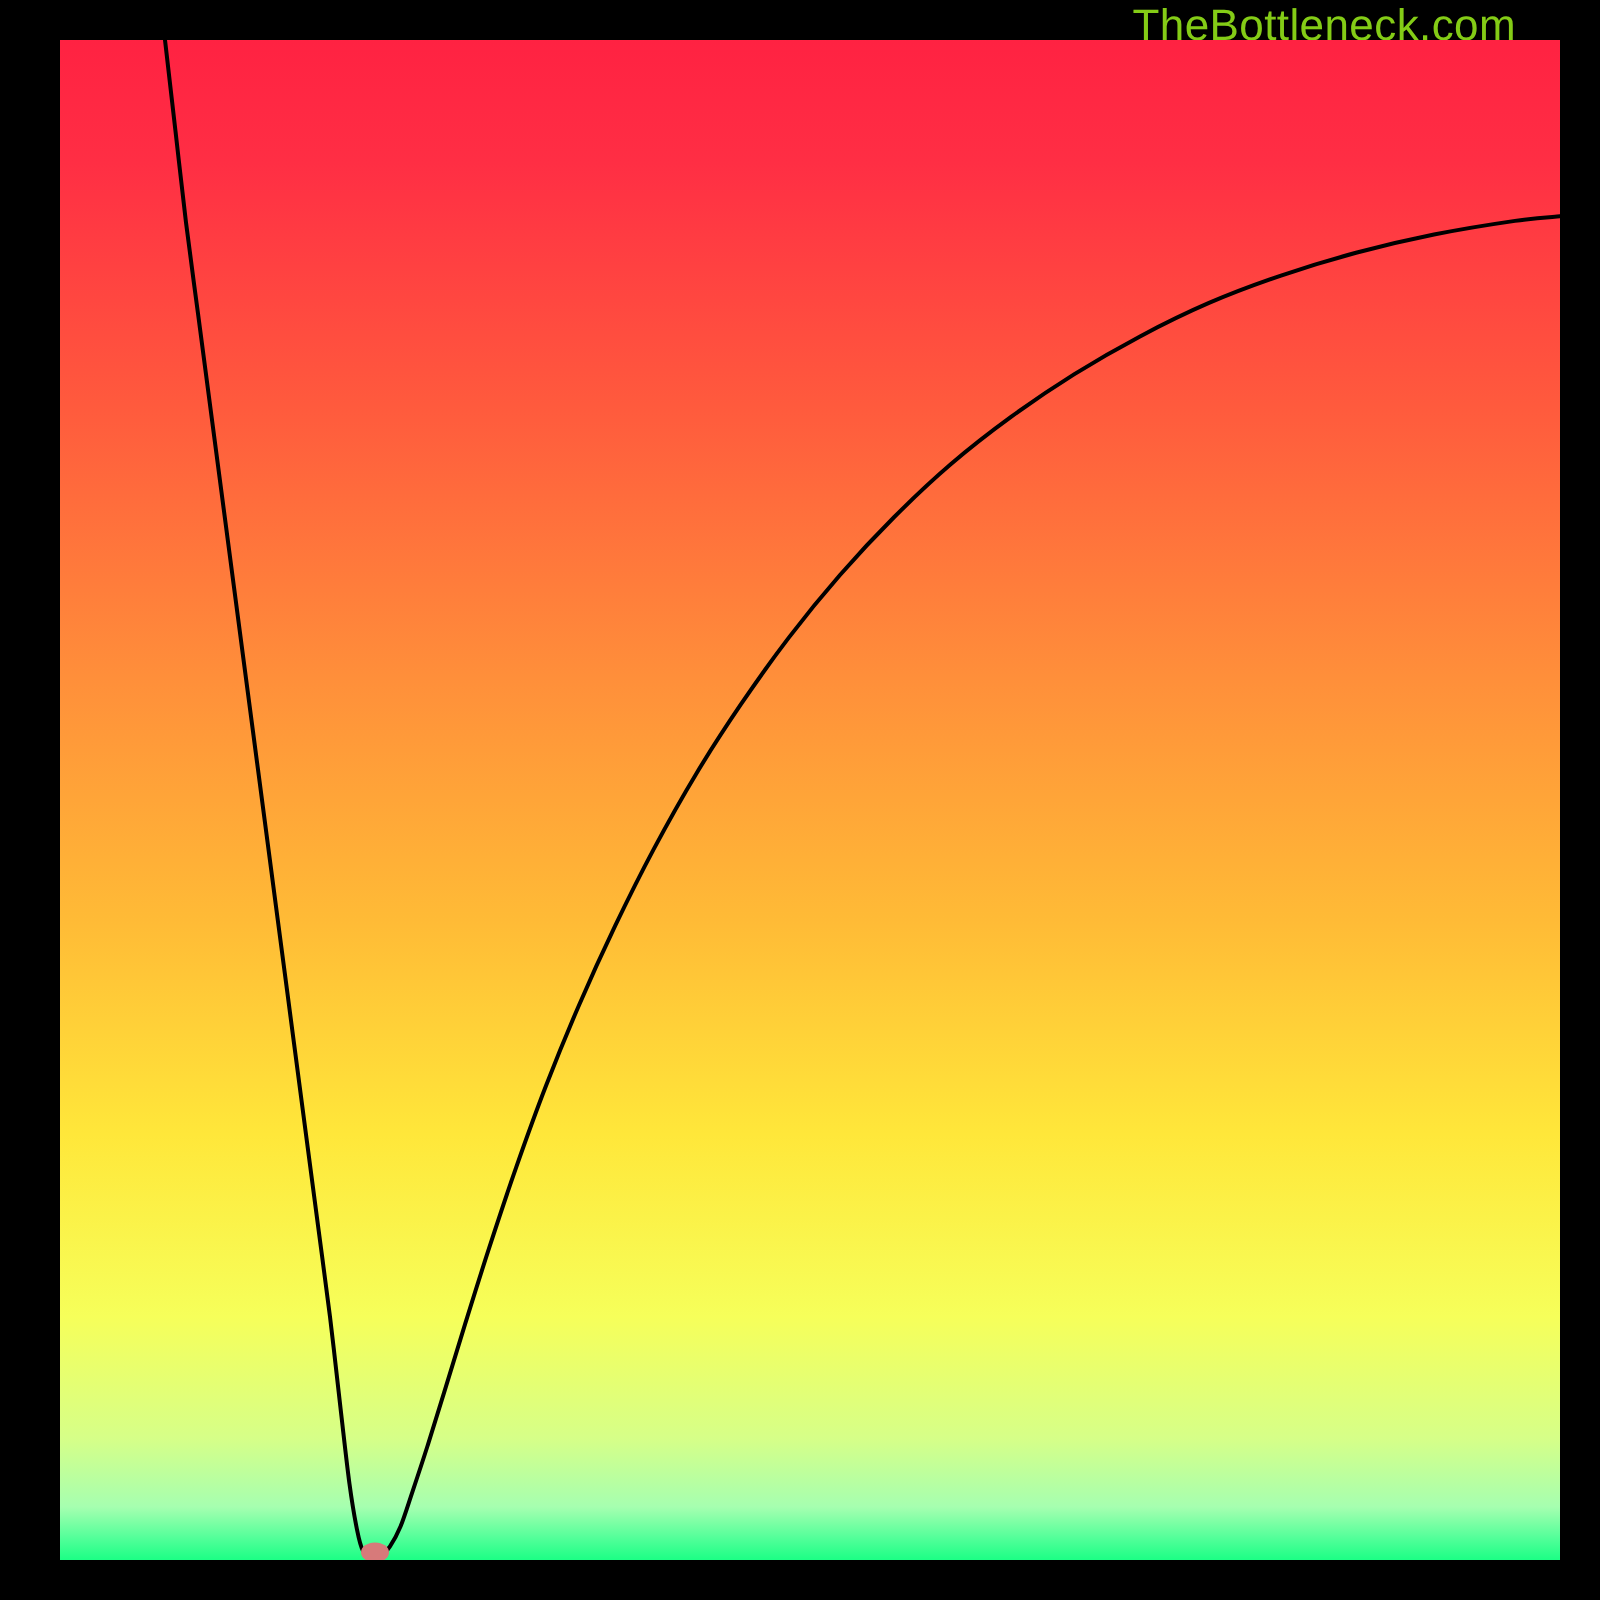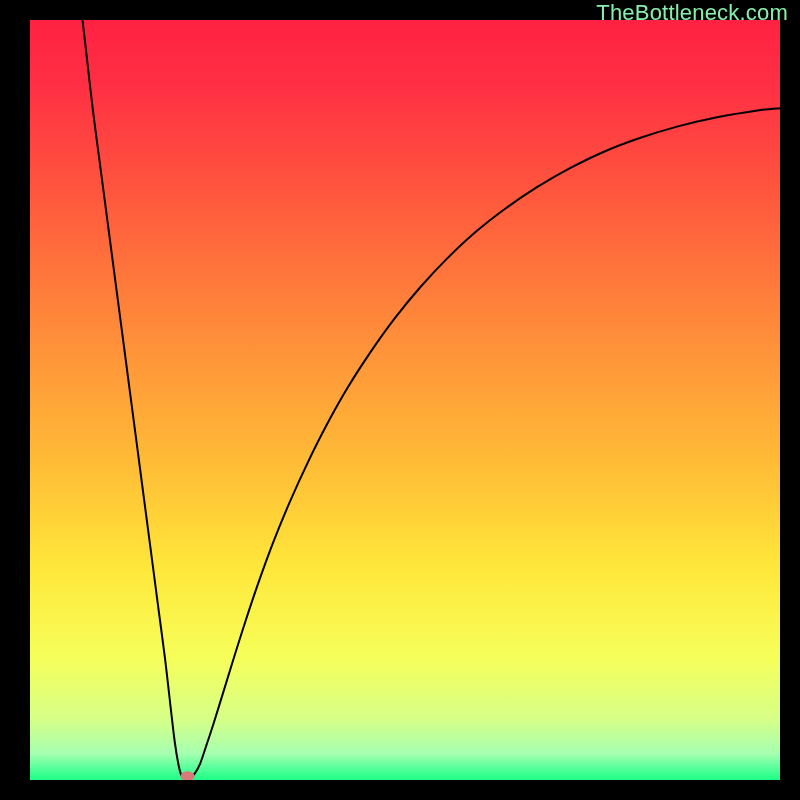--- a/index.html
+++ b/index.html
@@ -26,22 +26,22 @@
     overflow: hidden;
   }
   .plot svg {
     display: block;
     width: 100%;
     height: 100%;
   }
   .watermark {
     position: absolute;
     top: 0px;
-    right: 12px;
-    color: #86efac;
+    right: 42px;
+    color: #84cc16;
     font-size: 22px;
     font-weight: 500;
     letter-spacing: 0.2px;
     user-select: none;
   }
 </style>
 </head>
 <body>
 
 <div class="outer">

